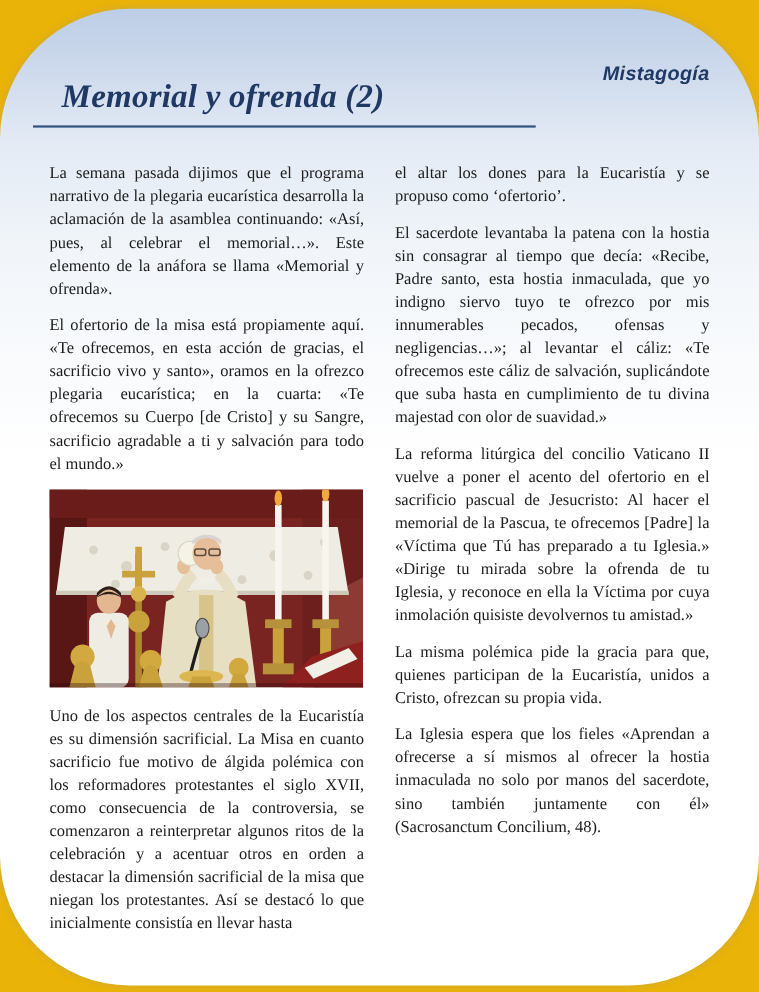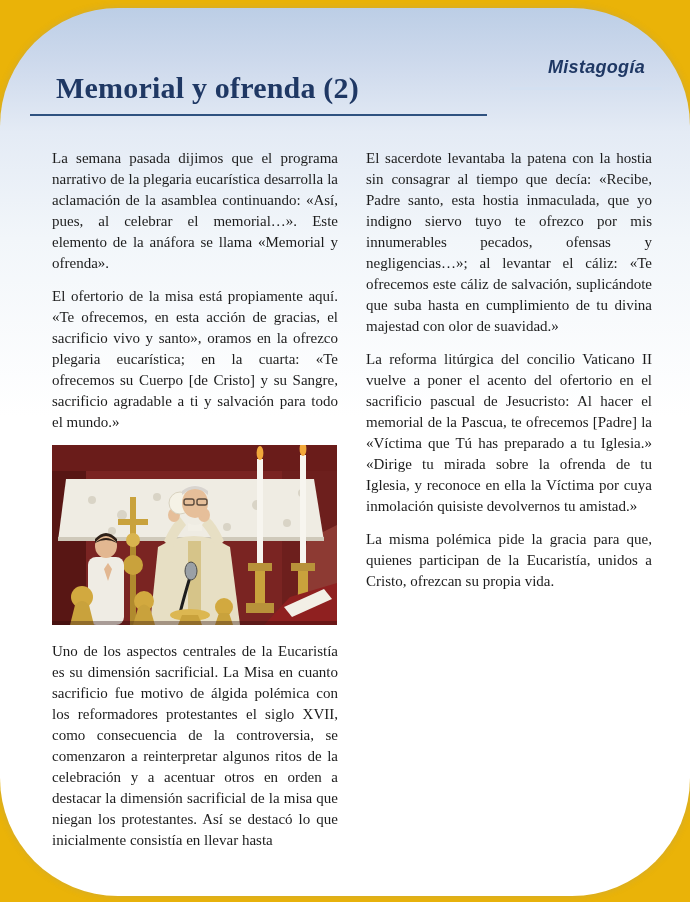--- a/index.html
+++ b/index.html
@@ -4,27 +4,27 @@
 <style>
   html,body{margin:0;padding:0;background:#ffffff;}
   .canvas{position:relative;width:690px;height:902px;background:#eab308;overflow:hidden;
           font-family:"Liberation Serif",serif;}
   .card{position:absolute;left:0;top:8px;width:690px;height:888px;
         border-radius:118px;
         background:linear-gradient(180deg,#bccee6 0%,#cdd9ec 6%,#e4ebf5 14%,#f2f6fa 26%,#ffffff 46%,#ffffff 100%);
         box-shadow:0 0 7px rgba(140,150,165,0.30);}
   .title{position:absolute;left:56px;top:70px;margin:0;
          font-family:"Liberation Serif",serif;font-weight:bold;font-size:30px;line-height:36px;
-         color:#1f3864;letter-spacing:0.2px;}
+         color:#1f3864;letter-spacing:0.2px;font-style:italic;}
   .title-rule{position:absolute;left:30px;top:114px;width:457px;height:2px;background:#2f5280;}
   .badge{position:absolute;right:45px;top:57px;
          font-family:"Liberation Sans",sans-serif;font-style:italic;font-weight:bold;
          font-size:18px;color:#1f3864;letter-spacing:0.3px;}
   .badge-rule{position:absolute;left:510px;top:87px;width:152px;height:3px;background:#d3e0f1;}
-  .columns{position:absolute;left:52px;top:148px;width:600px;display:flex;gap:28px;}
+  .columns{position:absolute;left:45px;top:148px;width:600px;display:flex;gap:28px;}
   .col{width:286px;}
   .col p{margin:0 0 12px 0;font-size:15px;line-height:21px;text-align:justify;
          color:#1c1c1c;font-family:"Liberation Serif",serif;}
   .photo{margin:2px 0 16px 0;width:285px;height:180px;display:block;}
   .photo svg{display:block;width:285px;height:180px;}
 </style>
 </head>
 <body>
 
 <div class="canvas">
@@ -132,19 +132,21 @@
             <path d="M163,180 L167,168 L177,168 L181,180 Z" fill="#c9a23c"></path>
           </g>
           <rect x="0" y="176" width="285" height="4" fill="rgba(40,10,10,0.35)"></rect>
         </svg>
       </figure>
 
       <p>Uno de los aspectos centrales de la Eucaristía es su dimensión sacrificial. La Misa en cuanto sacrificio fue motivo de álgida polémica con los reformadores protestantes el siglo XVII, como consecuencia de la controversia, se comenzaron a reinterpretar algunos ritos de la celebración y a acentuar otros en orden a destacar la dimensión sacrificial de la misa que niegan los protestantes. Así se destacó lo que inicialmente consistía en llevar hasta</p>
     </div>
 
     <div class="col">
+      <p>el altar los dones para la Eucaristía y se propuso como ‘ofertorio’.</p>
       <p>El sacerdote levantaba la patena con la hostia sin consagrar al tiempo que decía: «Recibe, Padre santo, esta hostia inmaculada, que yo indigno siervo tuyo te ofrezco por mis innumerables pecados, ofensas y negligencias…»; al levantar el cáliz: «Te ofrecemos este cáliz de salvación, suplicándote que suba hasta en cumplimiento de tu divina majestad con olor de suavidad.»</p>
       <p>La reforma litúrgica del concilio Vaticano II vuelve a poner el acento del ofertorio en el sacrificio pascual de Jesucristo: Al hacer el memorial de la Pascua, te ofrecemos [Padre] la «Víctima que Tú has preparado a tu Iglesia.» «Dirige tu mirada sobre la ofrenda de tu Iglesia, y reconoce en ella la Víctima por cuya inmolación quisiste devolvernos tu amistad.»</p>
       <p>La misma polémica pide la gracia para que, quienes participan de la Eucaristía, unidos a Cristo, ofrezcan su propia vida.</p>
+      <p>La Iglesia espera que los fieles «Aprendan a ofrecerse a sí mismos al ofrecer la hostia inmaculada no solo por manos del sacerdote, sino también juntamente con él» (Sacrosanctum Concilium, 48).</p>
     </div>
 
   </div>
 </div>
 
 </body></html>

